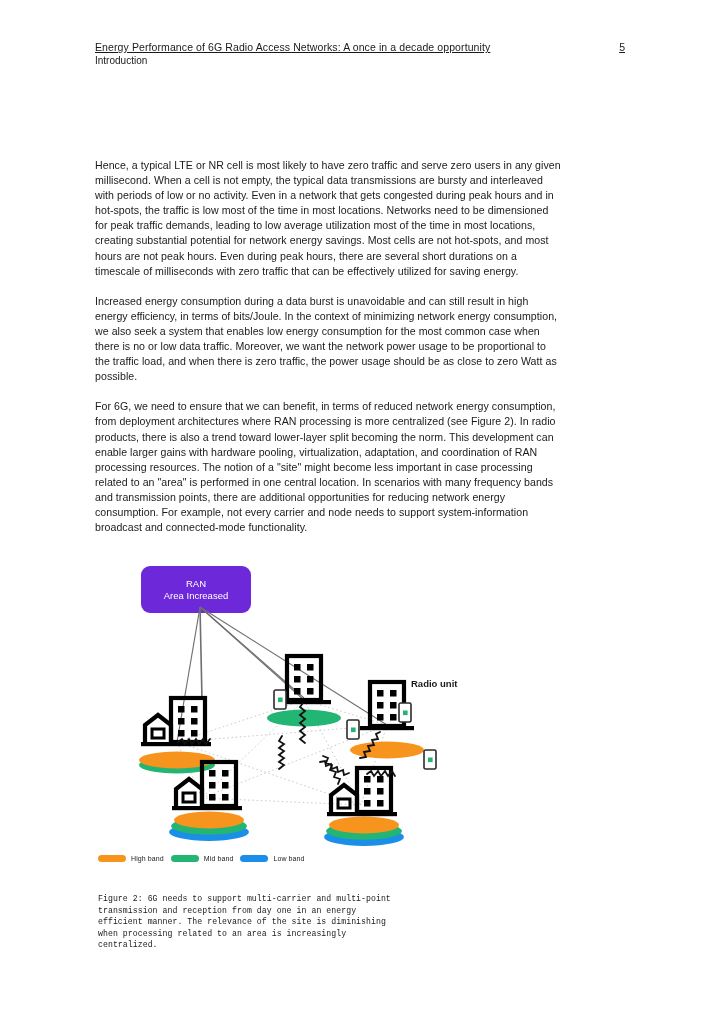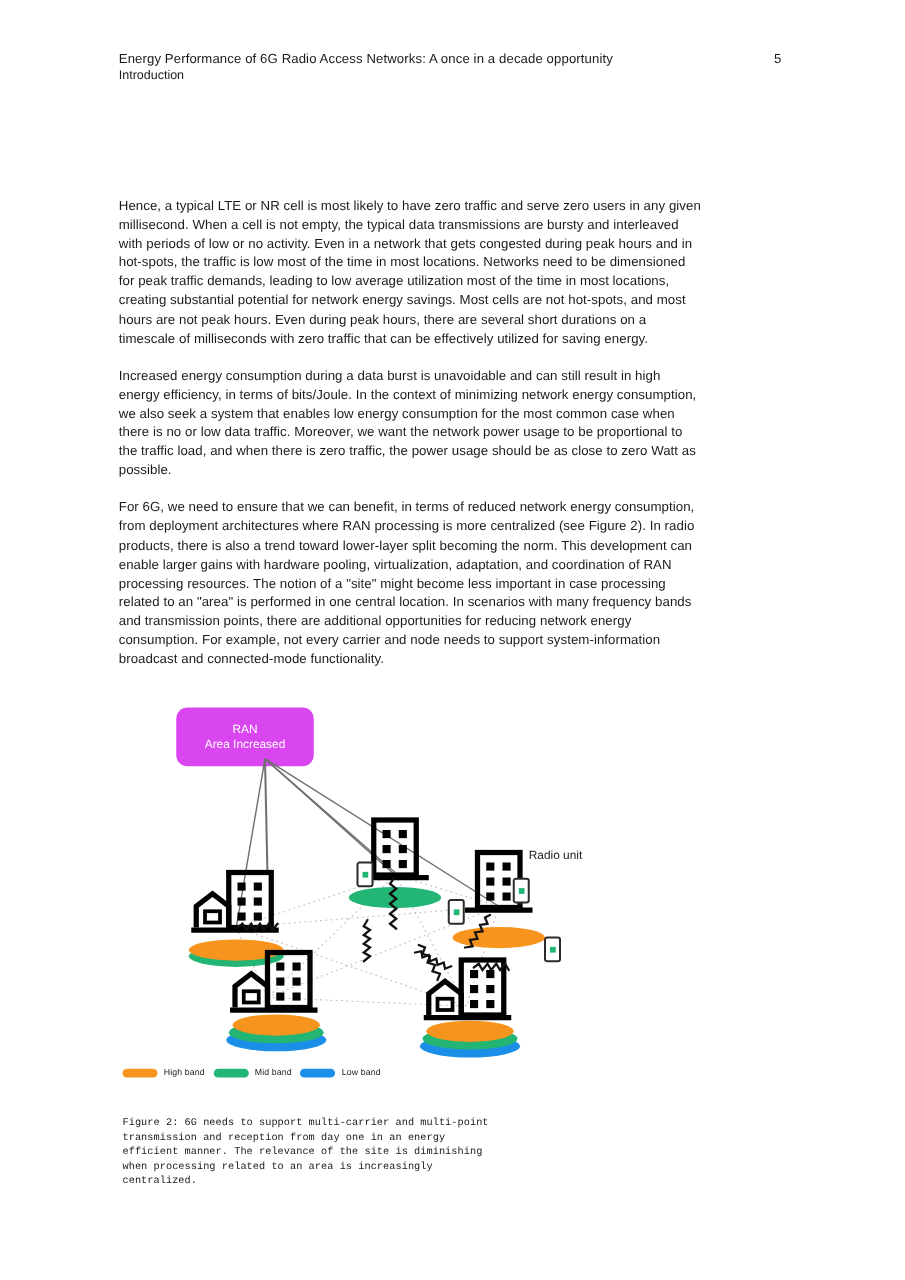--- a/index.html
+++ b/index.html
@@ -8,47 +8,47 @@
     background:#ffffff;
     font-family:"Liberation Sans", sans-serif;
     color:#1a1a1a;
     position:relative;
     overflow:hidden;
   }
   .page{position:absolute;inset:0;}
 
   
   .header{position:absolute;left:95px;top:40px;width:530px;}
-  .hdr-row{display:flex;justify-content:space-between;align-items:flex-start;}
+  .hdr-row{display:flex;justify-content:space-between;align-items:flex-start;text-decoration:underline;}
   .hdr-title{font-size:10.5px;line-height:14px;letter-spacing:.1px;color:#1a1a1a;}
   .hdr-pageno{font-size:10.5px;line-height:14px;color:#1a1a1a;padding-left:14px;}
   .hdr-sub{font-size:10px;line-height:14px;color:#1a1a1a;}
 
   
   .body-col{position:absolute;left:95px;top:158px;width:476px;}
   .para{
     font-size:10.6px;
     line-height:15.1px;
     color:#1a1a1a;
     text-align:left;
     margin:0 8px 15px 0;
     letter-spacing:.05px;
   }
 
   
   .figure{position:absolute;left:95px;top:560px;width:480px;height:400px;}
 
   .ran-box{
     position:absolute;left:46px;top:6px;width:110px;height:47px;
-    background:#d946ef;border-radius:9px;
+    background:#6d28d9;border-radius:9px;
     display:flex;flex-direction:column;align-items:center;justify-content:center;
     color:#ffffff;font-size:9.5px;line-height:12px;text-align:center;
   }
 
-  .diagram{position:absolute;left:16px;top:0;width:480px;height:310px;}
+  .diagram{position:absolute;left:4px;top:0;width:480px;height:310px;font-weight:bold;}
   svg{display:block;overflow:visible;}
 
   
   .legend{position:absolute;left:3px;top:295px;display:flex;align-items:center;gap:7px;}
   .leg-item{display:flex;align-items:center;gap:5px;}
   .leg-pill{width:28px;height:7px;border-radius:4px;display:inline-block;}
   .leg-label{font-size:7px;color:#1a1a1a;letter-spacing:.1px;}
 
   
   .caption{

